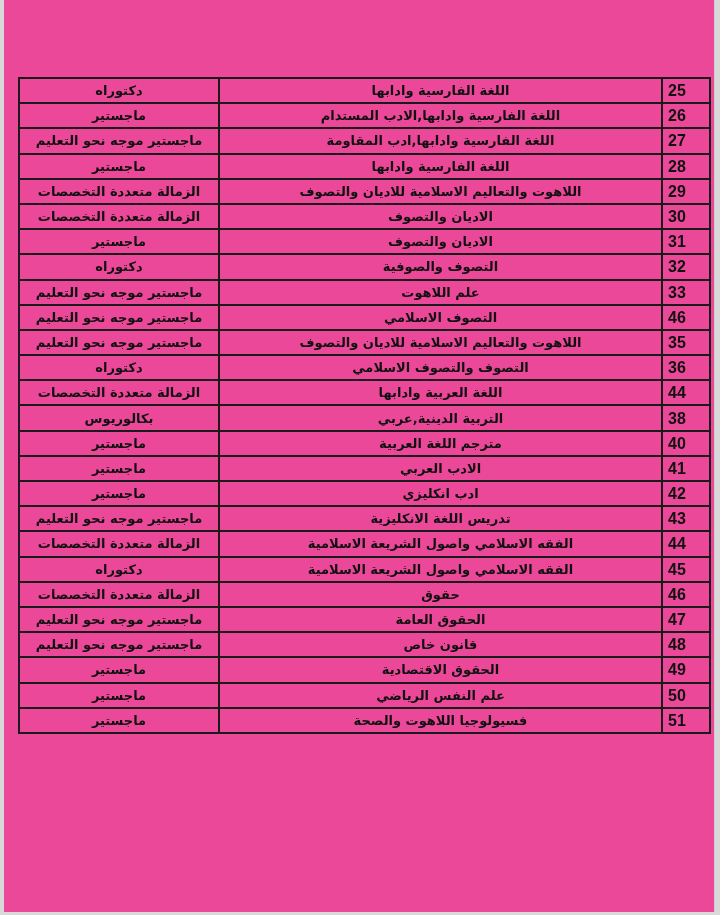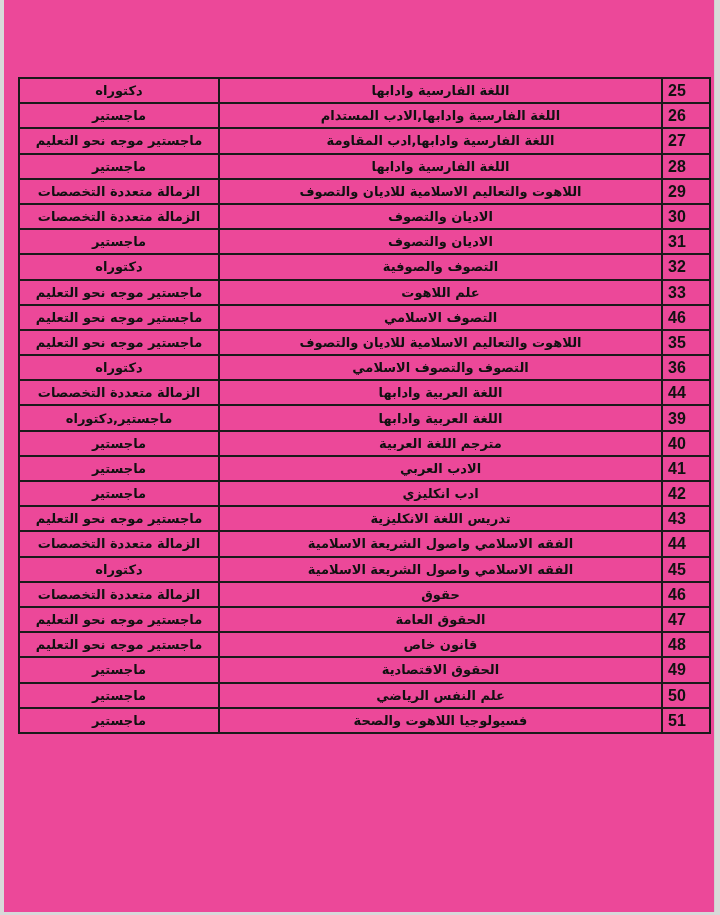--- a/index.html
+++ b/index.html
@@ -100,23 +100,23 @@
     <td class="degree">دكتوراه</td>
     <td class="major">التصوف والتصوف الاسلامي</td>
     <td class="num">36</td>
   </tr>
         <tr>
     <td class="degree">الزمالة متعددة التخصصات</td>
     <td class="major">اللغة العربية وادابها</td>
     <td class="num">44</td>
   </tr>
         <tr>
-    <td class="degree">ماجستير,دكتوراه</td>
-    <td class="major">اللغة العربية وادابها</td>
-    <td class="num">39</td>
+    <td class="degree">بكالوريوس</td>
+    <td class="major">التربية الدينية,عربي</td>
+    <td class="num">38</td>
   </tr>
         <tr>
     <td class="degree">ماجستير</td>
     <td class="major">مترجم اللغة العربية</td>
     <td class="num">40</td>
   </tr>
         <tr>
     <td class="degree">ماجستير</td>
     <td class="major">الادب العربي</td>
     <td class="num">41</td>

